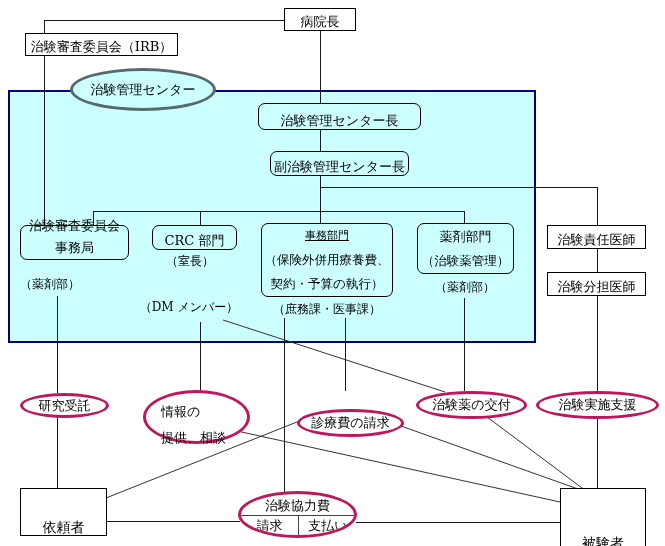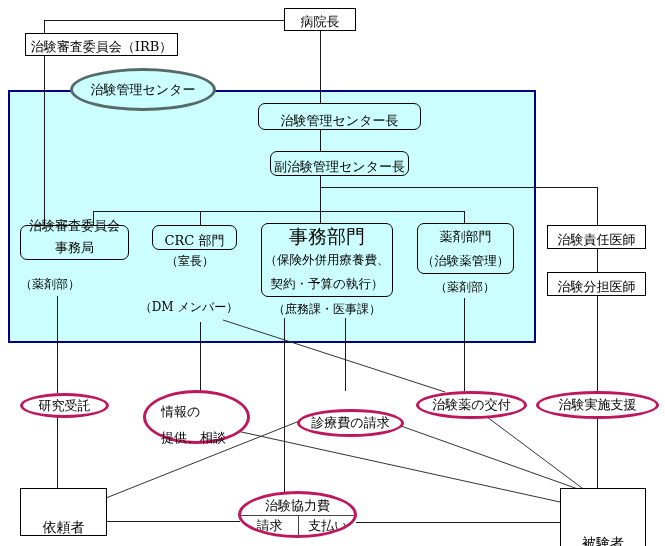--- a/index.html
+++ b/index.html
@@ -105,21 +105,21 @@
   </div>
   <div class="note" style="left:12px;top:276px;width:76px;">（薬剤部）</div>
 
   <div class="box cyan" style="left:152px;top:225px;width:85px;height:25px;">
     <span>CRC 部門</span>
   </div>
   <div class="note" style="left:152px;top:253px;width:76px;">（室長）</div>
   <div class="note" style="left:134px;top:299px;width:110px;">（DM メンバー）</div>
 
   <div class="box cyan lh24" style="left:261px;top:223px;width:132px;height:74px;font-size:12.5px;">
-    <span style="font-size:19px;">事務部門</span>
+    <span style="font-size:11px;text-decoration:underline;">事務部門</span>
     <span>（保険外併用療養費、</span>
     <span>契約・予算の執行）</span>
   </div>
   <div class="note" style="left:262px;top:301px;width:130px;">（庶務課・医事課）</div>
 
   <div class="box cyan lh24" style="left:417px;top:223px;width:97px;height:51px;">
     <span>薬剤部門</span>
     <span style="font-size:12.5px;">（治験薬管理）</span>
   </div>
   <div class="note" style="left:427px;top:279px;width:76px;">（薬剤部）</div>

